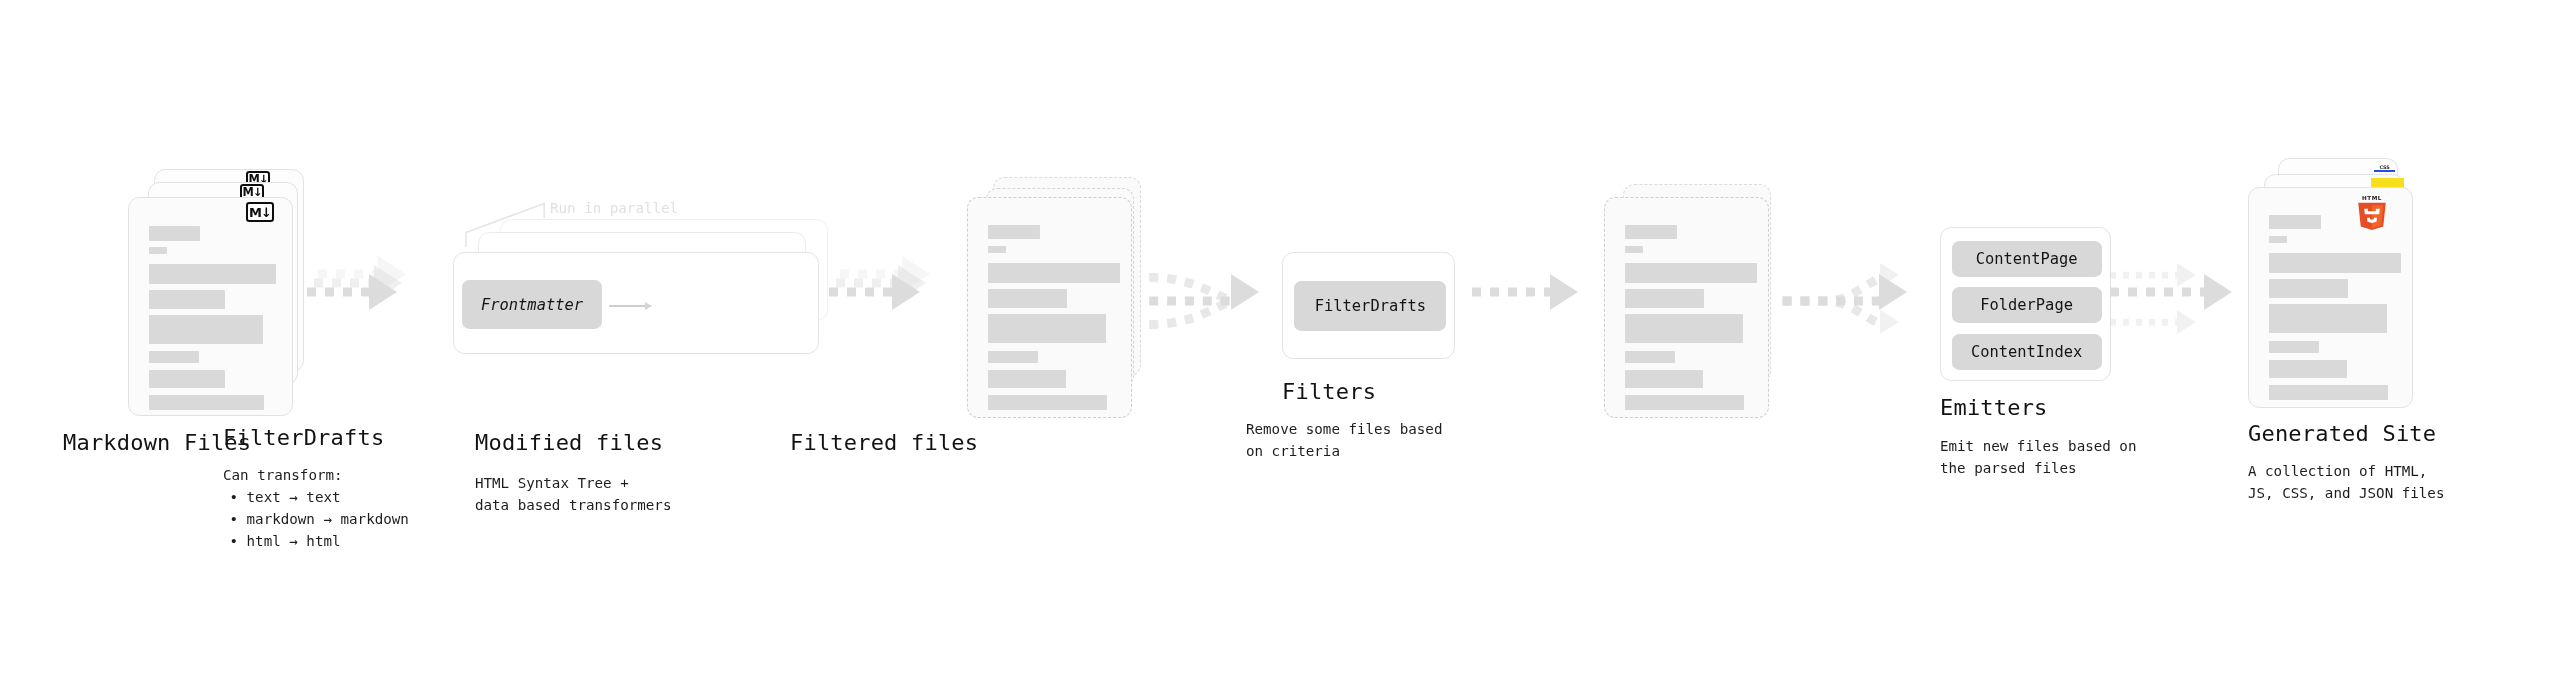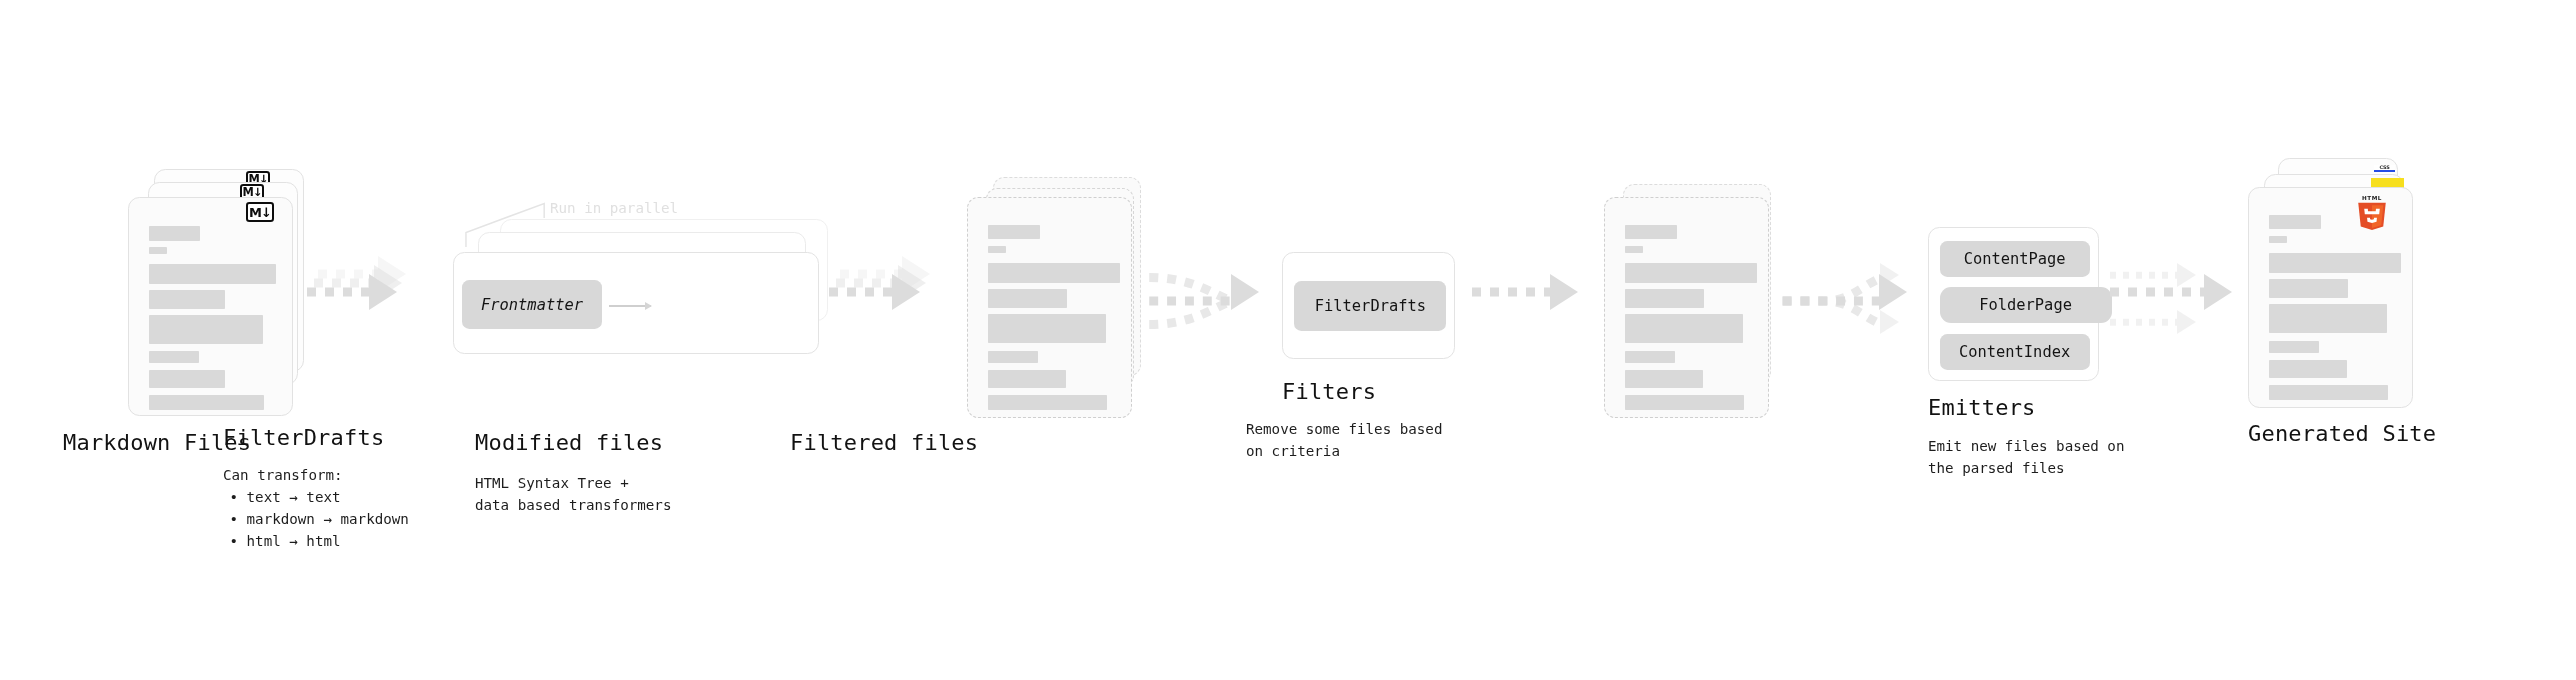--- a/index.html
+++ b/index.html
@@ -343,26 +343,26 @@
       <div class="head" style="left:0px;"></div>
     </div>
     <div class="flow" style="left:98px;top:35px;width:32.5px;">
       <div class="head" style="left:0px;"></div>
     </div>
     <div class="flow small faint" style="left:99px;top:65px;width:24.4px;">
       <div class="head" style="left:0px;"></div>
     </div>
   </div>
 
-  <div class="col" style="left:4px;width:325px;">
+  <div class="col" style="left:16px;width:325px;">
     <div class="group" style="left:1924px;top:227px;width:171px;height:154px;">
       <div class="chip" style="left:10.6px;top:13px;width:150px;height:36px;">
         <span>ContentPage</span>
       </div>
-      <div class="chip" style="left:10.6px;top:59px;width:172px;height:36px;border-radius:11px;">
+      <div class="chip" style="left:10.6px;top:59px;width:150px;height:36px;">
         <span>FolderPage</span>
       </div>
       <div class="chip" style="left:10.6px;top:106px;width:150px;height:36px;">
         <span>ContentIndex</span>
       </div>
     </div>
 
     <div class="caption" style="left:1924px;top:397px;">Emitters</div>
     <div class="subcaption" style="left:1924px;top:435px;">
       <div>Emit new files based on</div>
@@ -413,16 +413,20 @@
         <path d="M4 12 L7.1 41.2 L21 45.5 L34.9 41.2 L38 12 Z" fill="#e44d26"></path>
         <path d="M21 15 L21 43.2 L32.4 39.6 L35 15 Z" fill="#f16529"></path>
         <path d="M21 19.5 H30.6 L29.9 26.3 H21 V22.4 H25.6 L25.9 19.5 H21 Z
                  M21 30.5 H27.1 L26.6 35.4 L21 36.9 V33 L23.3 32.3 L23.5 30.5 Z
                  M21 19.5 H11.4 L12.1 26.3 L21 26.3 V22.4 H16.1 L15.8 19.5 Z
                  M21 30.5 H14.9 L15.4 35.4 L21 36.9 V33 L18.7 32.3 L18.5 30.5 Z" fill="#ffffff"></path>
       </svg>
     </div>
 
     <div class="caption" style="left:2248px;top:423px;">Generated Site</div>
+    <div class="subcaption" style="left:2248px;top:460px;">
+      <div>A collection of HTML,</div>
+      <div>JS, CSS, and JSON files</div>
+    </div>
   </div>
 
 </div>
 
 
 </body></html>

